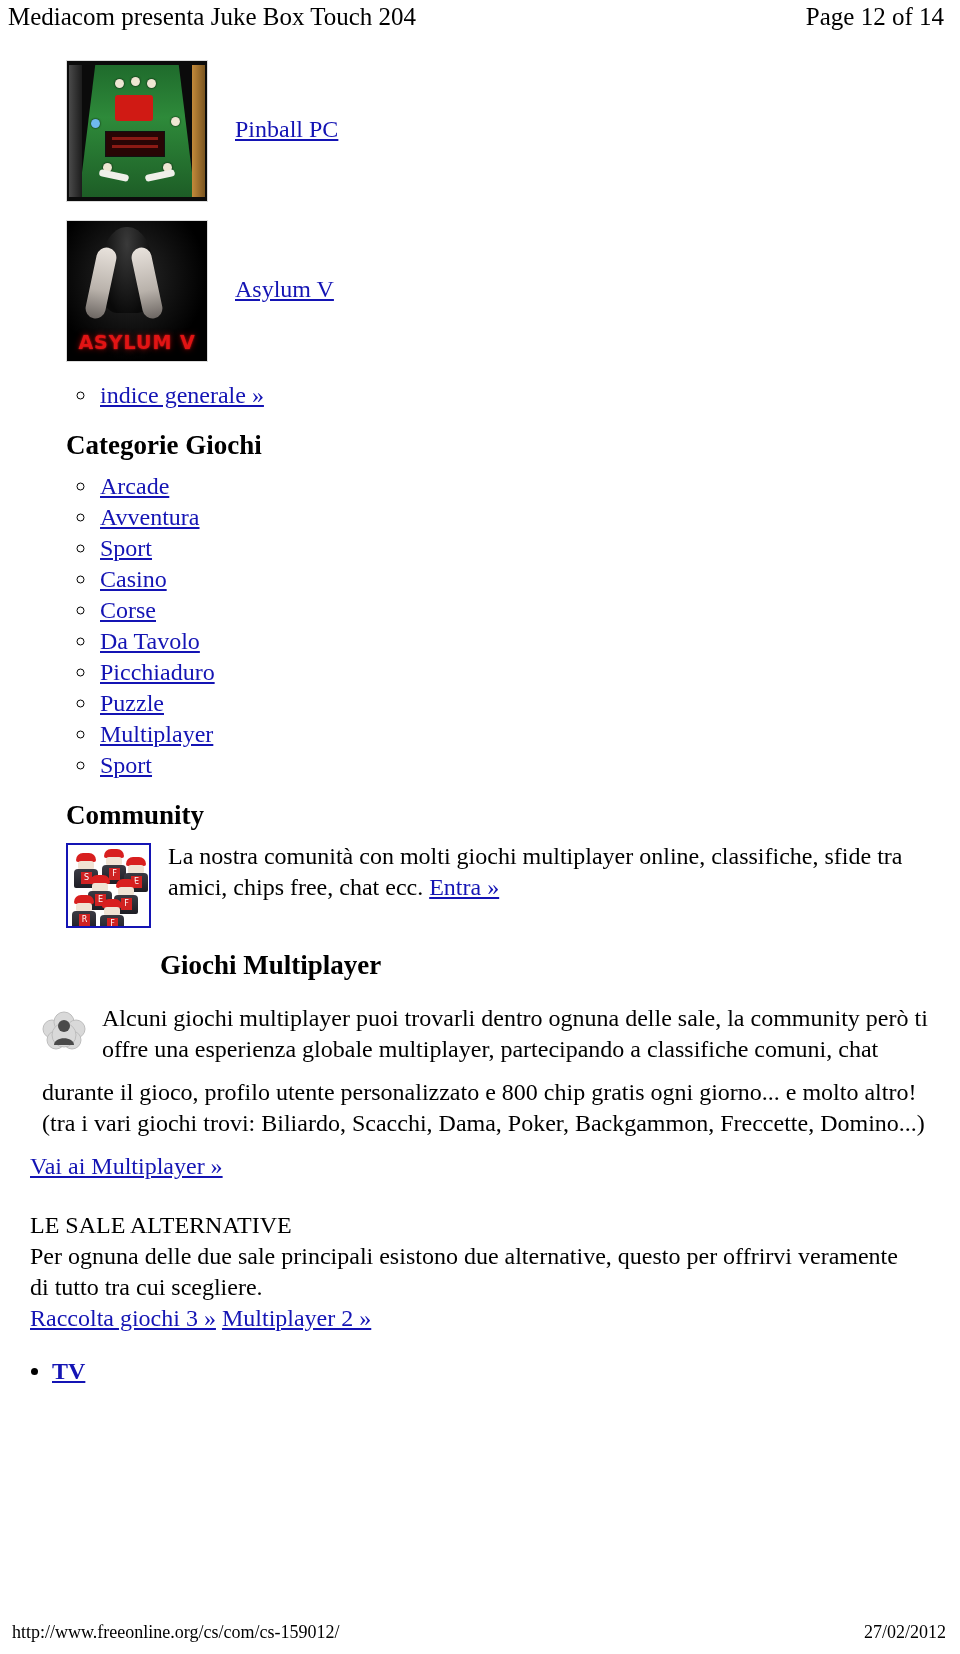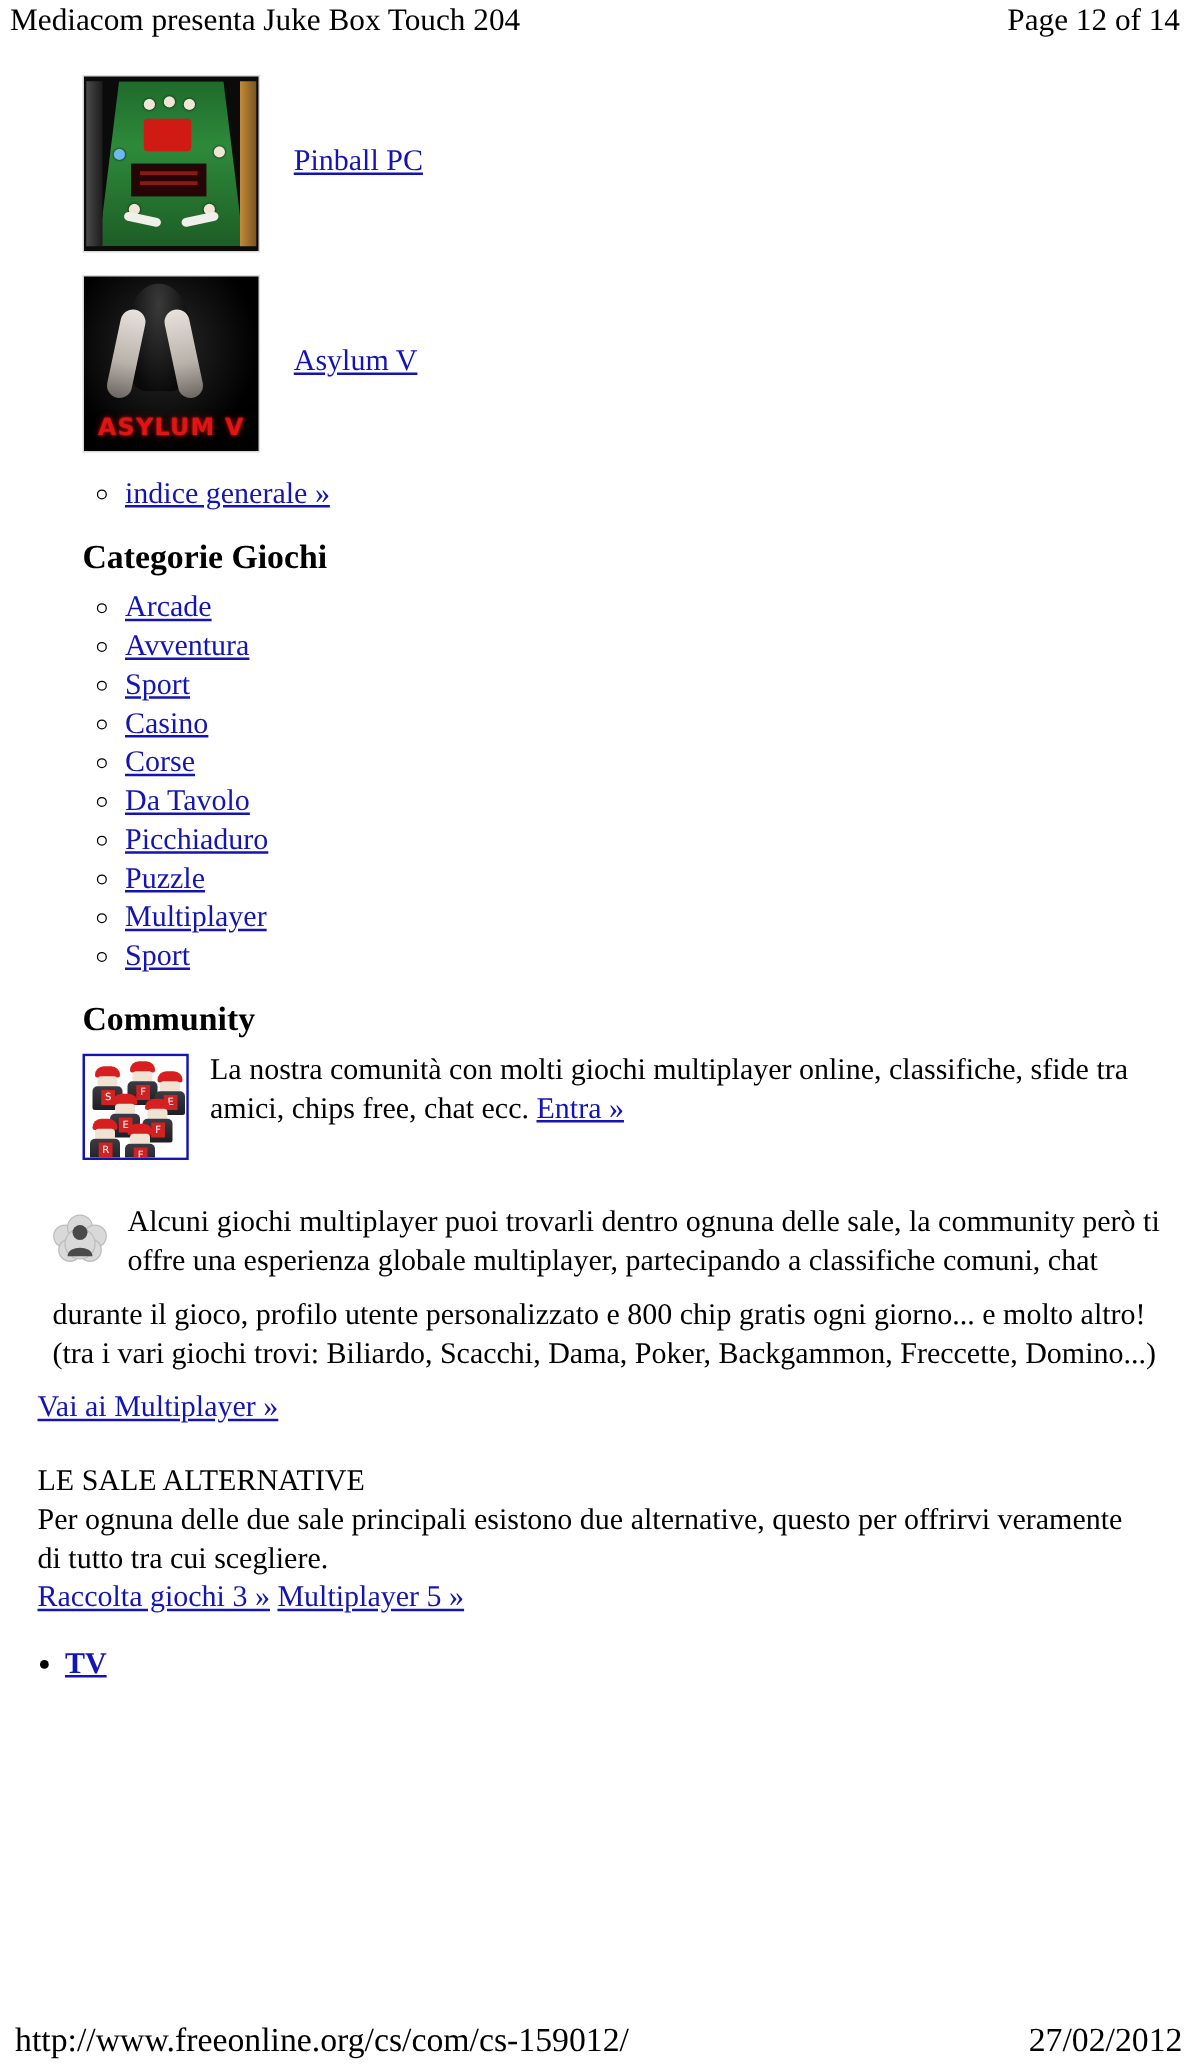--- a/index.html
+++ b/index.html
@@ -306,21 +306,21 @@
 
   
   .page-footer {
     position: absolute;
     left: 0; right: 0;
     bottom: 8px;
     padding: 0 14px 0 12px;
     display: flex;
     justify-content: space-between;
     align-items: baseline;
-    font-size: 27px;
+    font-size: 18px;
     line-height: 28px;
     white-space: nowrap;
   }
 </style>
 </head>
 <body>
 
 <div class="page-header">
   <span class="hdr-left">Mediacom presenta Juke Box Touch 204</span>
   <span class="hdr-right">Page 12 of 14</span>
@@ -439,20 +439,21 @@
             <div class="bib">F</div>
           </div>
       </div>
     </div>
     <div class="comm-text">
       <span>La nostra comunità con molti giochi multiplayer online, classifiche, sfide tra amici, chips free, chat ecc.</span>
       <a class="lnk">Entra »</a>
     </div>
   </div>
 
+  <h2 class="mp-title">Giochi Multiplayer</h2>
 
   <div class="mp-block">
     <span class="avatar">
       <svg width="52" height="46" viewBox="0 0 52 46" xmlns="http://www.w3.org/2000/svg">
         <g fill="#d9d9d9" stroke="#bdbdbd" stroke-width="1">
           <circle cx="14" cy="22" r="9"></circle>
             <circle cx="26" cy="15" r="10"></circle>
             <circle cx="38" cy="22" r="9"></circle>
           <circle cx="18" cy="33" r="9"></circle>
             <circle cx="34" cy="33" r="9"></circle>
@@ -474,21 +475,21 @@
       <a class="lnk">Vai ai Multiplayer »</a>
     </div>
   </div>
 
   <div class="alt-block">
     <div>LE SALE ALTERNATIVE</div>
     <div>Per ognuna delle due sale principali esistono due alternative, questo per offrirvi veramente</div>
     <div>di tutto tra cui scegliere.</div>
     <div>
       <a class="lnk">Raccolta giochi 3 »</a>
-      <a class="lnk">Multiplayer 5 »</a>
+      <a class="lnk">Multiplayer 2 »</a>
     </div>
   </div>
 
   <ul class="tv-list">
     <li>
       <a class="lnk">TV</a>
     </li>
   </ul>
 
 </div>

